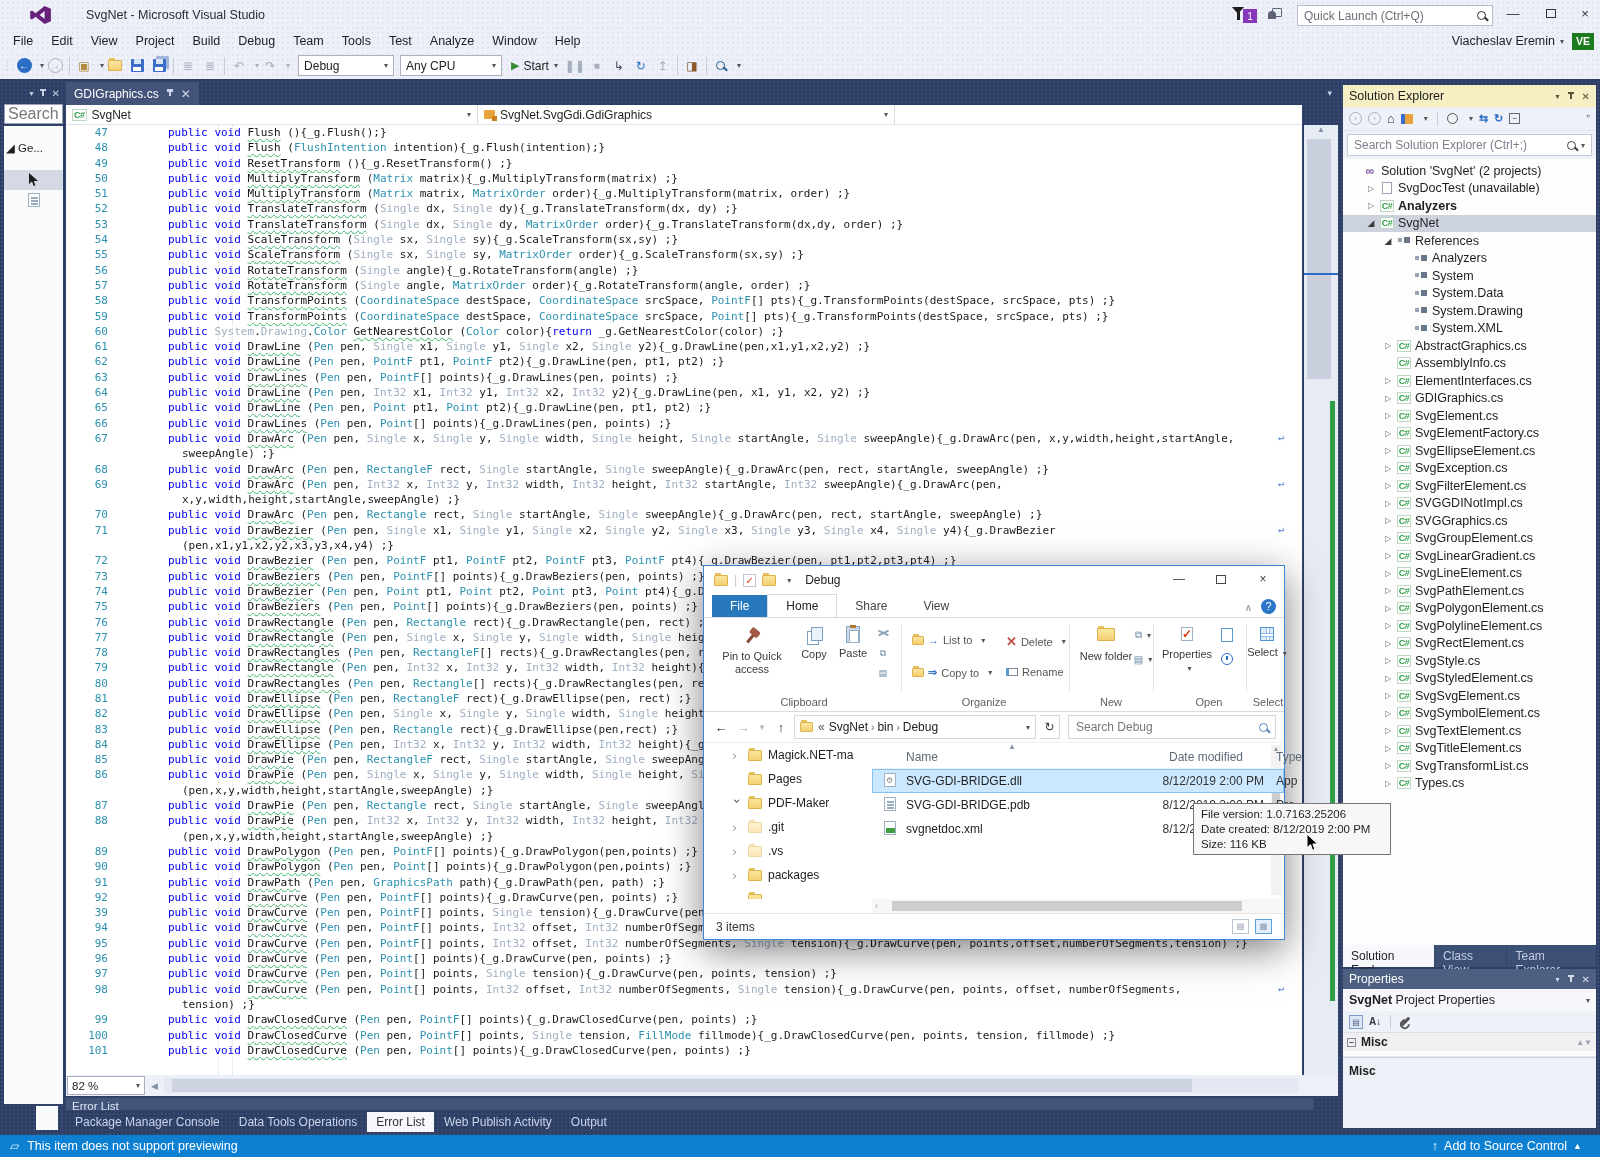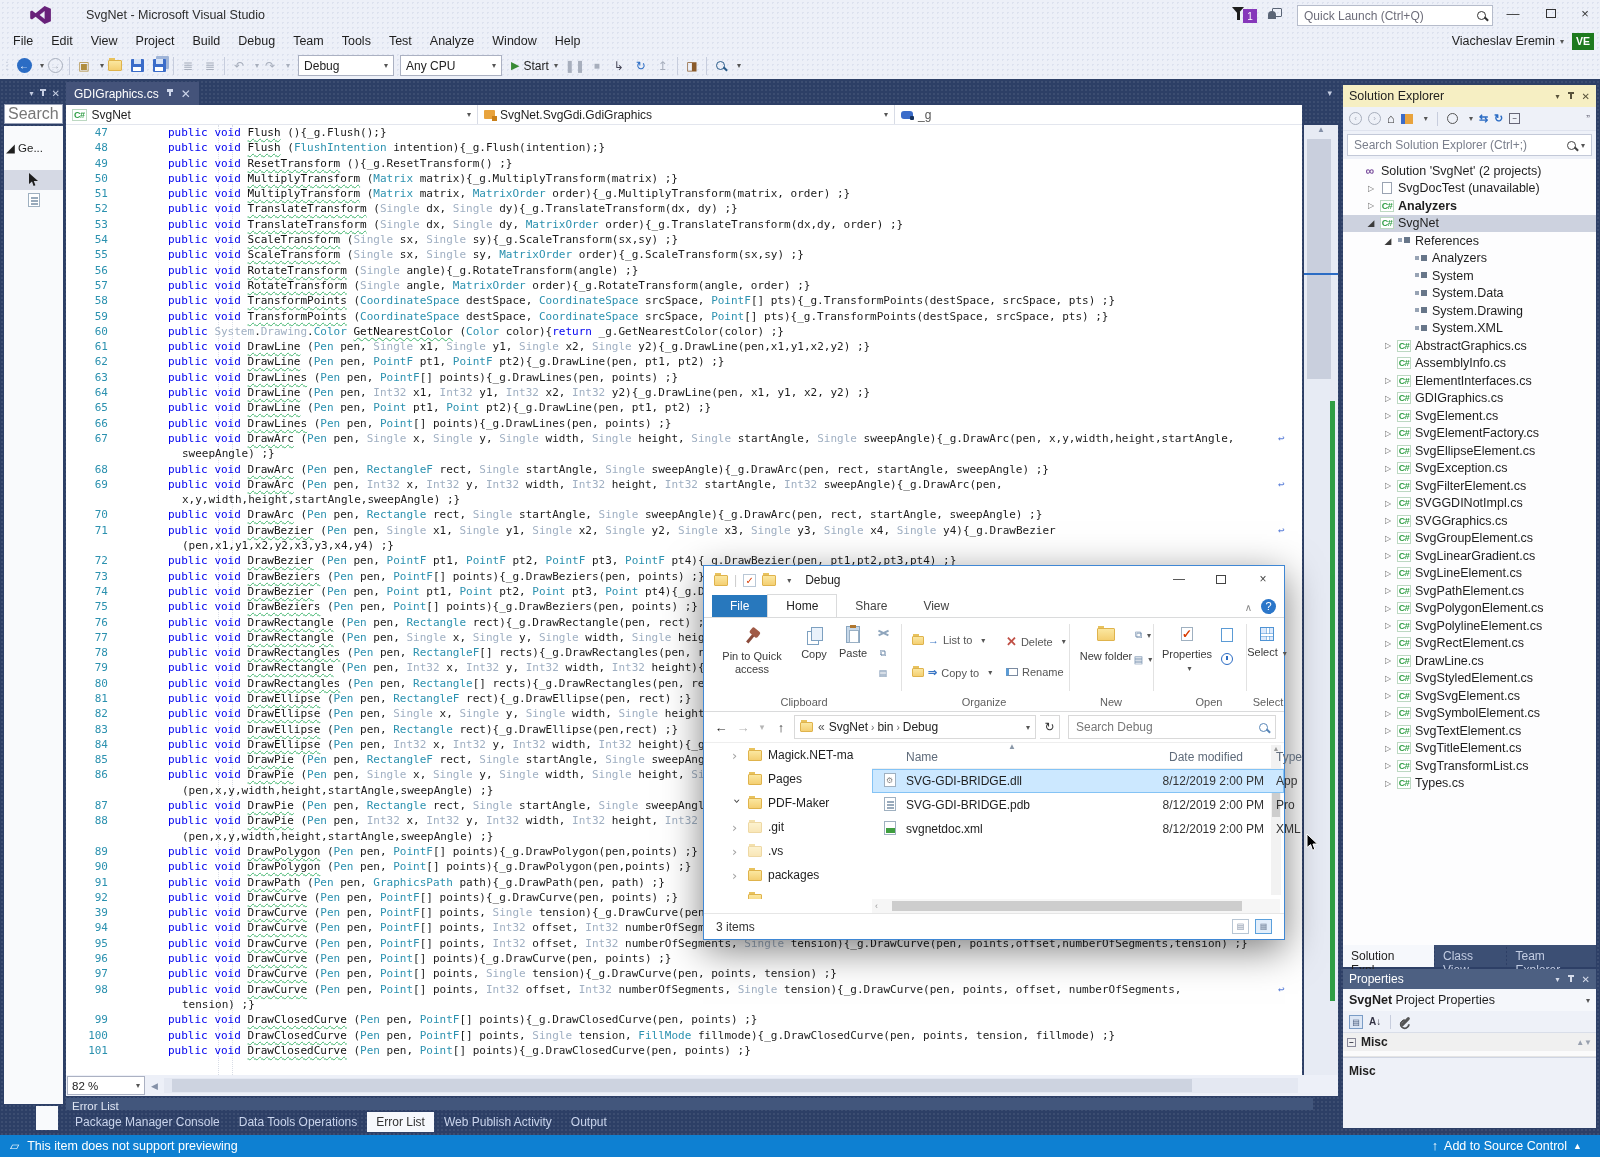--- a/index.html
+++ b/index.html
@@ -350,24 +350,20 @@
     <div class="bc-sec" style="width:412px">
       <span class="csb">C#</span>
       <span>SvgNet</span>
       <span class="bc-dd">▾</span>
     </div>
     <div class="bc-sec" style="width:417px">
       <span class="cls-ic"></span>
       <span>SvgNet.SvgGdi.GdiGraphics</span>
       <span class="bc-dd">▾</span>
     </div>
-    <div class="bc-sec" style="flex:1;border-right:none">
-      <span class="fld-ic"></span>
-      <span style="color:#555">_g</span>
-    </div>
   </div>
   <div class="codearea">
     <div class="guide1" style="left:152px"></div>
     <div class="guide2" style="left:166px"></div>
     <div id="code-lines">
         <div class="code-row"><span class="ln">47</span><span class="ct"><span class="k">public</span> <span class="k">void</span> <span class="dc">Flush</span> (){_g.Flush();}</span></div>
         <div class="code-row"><span class="ln">48</span><span class="ct"><span class="k">public</span> <span class="k">void</span> <span class="dc">Flush</span> (<span class="ty">FlushIntention</span> intention){_g.Flush(intention);}</span></div>
         <div class="code-row"><span class="ln">49</span><span class="ct"><span class="k">public</span> <span class="k">void</span> <span class="dc">ResetTransform</span> (){_g.ResetTransform() ;}</span></div>
         <div class="code-row"><span class="ln">50</span><span class="ct"><span class="k">public</span> <span class="k">void</span> <span class="dc">MultiplyTransform</span> (<span class="ty">Matrix</span> matrix){_g.MultiplyTransform(matrix) ;}</span></div>
         <div class="code-row"><span class="ln">51</span><span class="ct"><span class="k">public</span> <span class="k">void</span> <span class="dc">MultiplyTransform</span> (<span class="ty">Matrix</span> matrix, <span class="ty">MatrixOrder</span> order){_g.MultiplyTransform(matrix, order) ;}</span></div>
@@ -681,21 +677,21 @@
         <span class="ticon">
           <span class="csb">C#</span>
         </span>
         <span class="tlabel">SvgRectElement.cs</span>
       </div>
       <div class="trow" style="padding-left: 38px;">
         <span class="chev">▷</span>
         <span class="ticon">
           <span class="csb">C#</span>
         </span>
-        <span class="tlabel">DrawLine.cs</span>
+        <span class="tlabel">SvgStyle.cs</span>
       </div>
       <div class="trow" style="padding-left: 38px;">
         <span class="chev">▷</span>
         <span class="ticon">
           <span class="csb">C#</span>
         </span>
         <span class="tlabel">SvgStyledElement.cs</span>
       </div>
       <div class="trow" style="padding-left: 38px;">
         <span class="chev">▷</span>
@@ -973,20 +969,25 @@
             <span class="fdate">8/12/2019 2:00 PM</span>
             <span class="ftype">Pro</span>
           </div>
           <div class="frow">
             <span class="fic page xml"></span>
             <span class="fname">svgnetdoc.xml</span>
             <span class="fdate">8/12/2019 2:00 PM</span>
             <span class="ftype">XML</span>
           </div>
         </div>
+      <div class="tooltip" id="tooltip">
+          <div>File version: 1.0.7163.25206</div>
+          <div>Date created: 8/12/2019 2:00 PM</div>
+          <div>Size: 116 KB</div>
+        </div>
       <svg class="cursor-svg" style="left:434px;top:90px" width="13" height="19" viewBox="0 0 13 19">
         <path d="M1,1 L1,14.5 L4.6,11.6 L6.5,17.2 L8.8,16.3 L6.9,11 L11.5,11 Z" fill="#000" stroke="#fff" stroke-width="1"></path>
       </svg>
     </div>
     <div class="hscroll">
       <span style="color:#999;font-size:9px;padding-left:3px">‹</span>
       <div class="hthumb"></div>
     </div>
   </div>
   <div class="ew-status">

